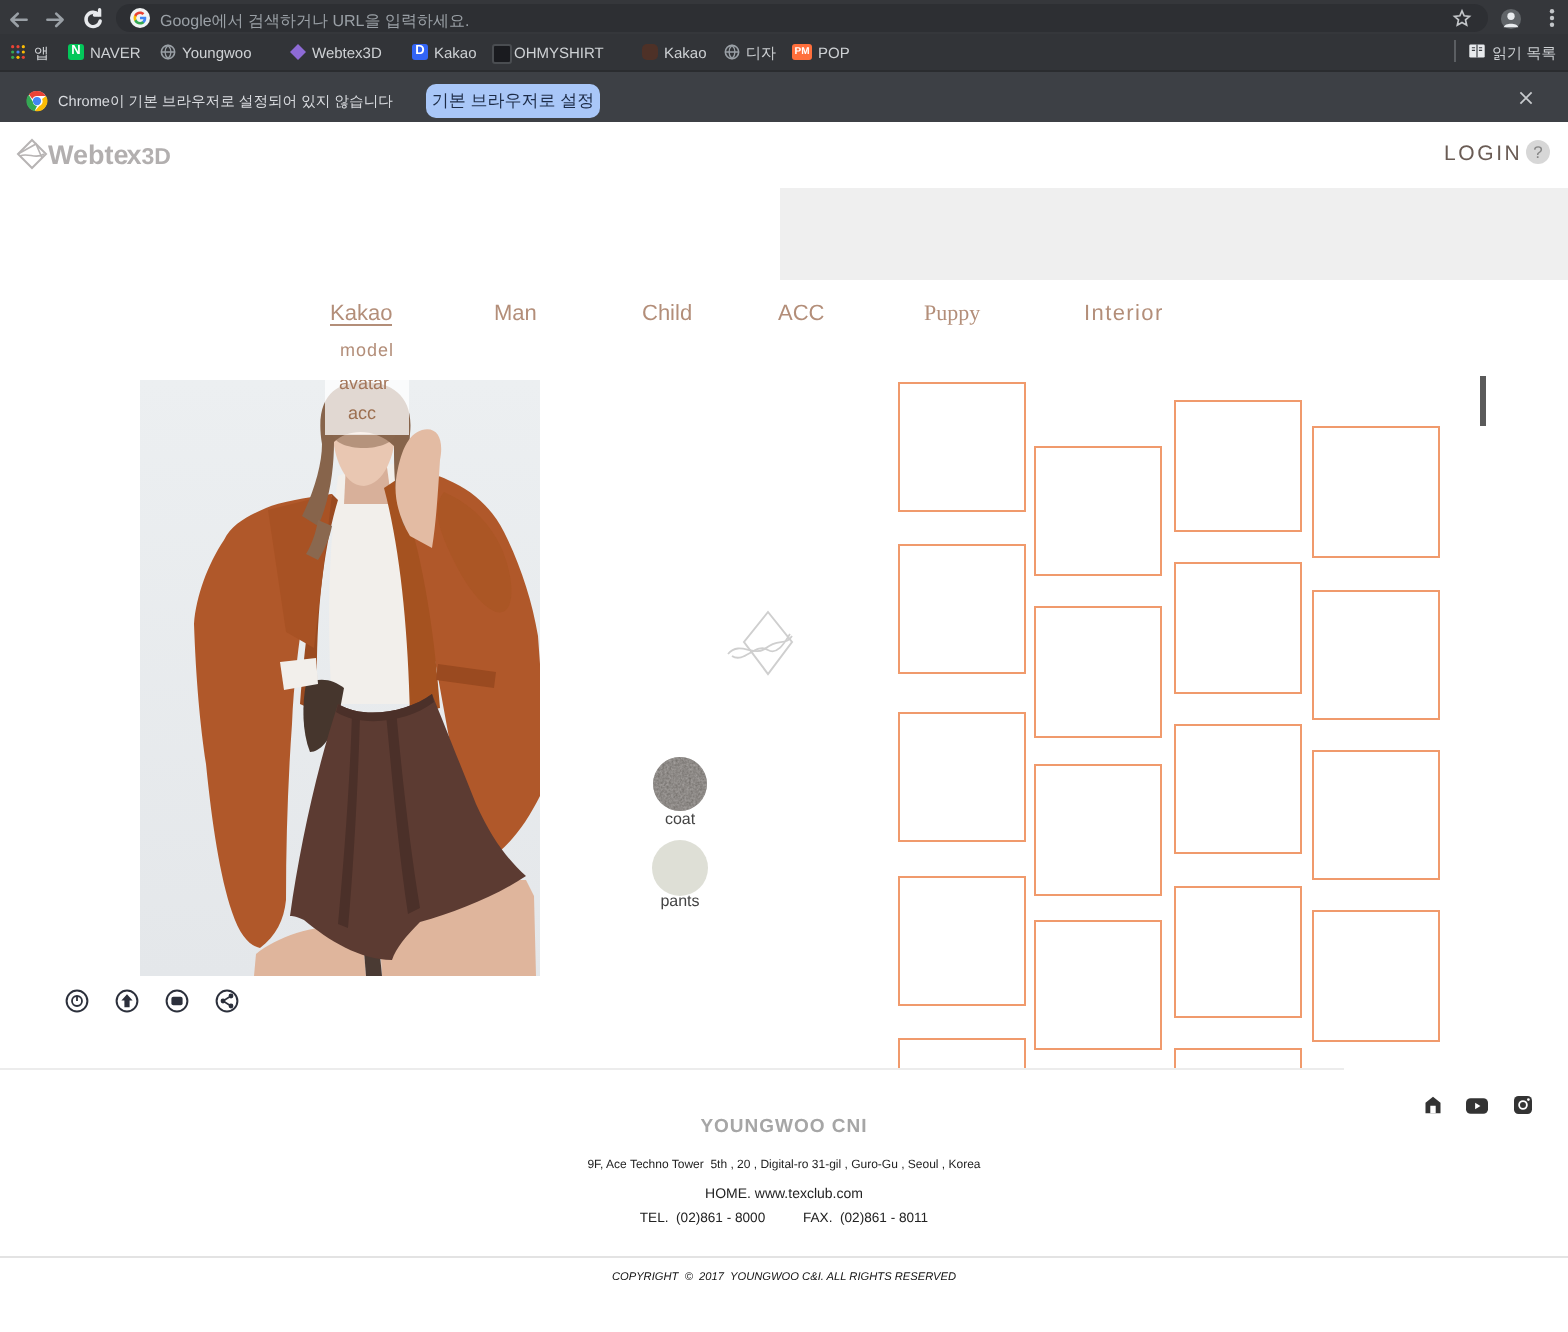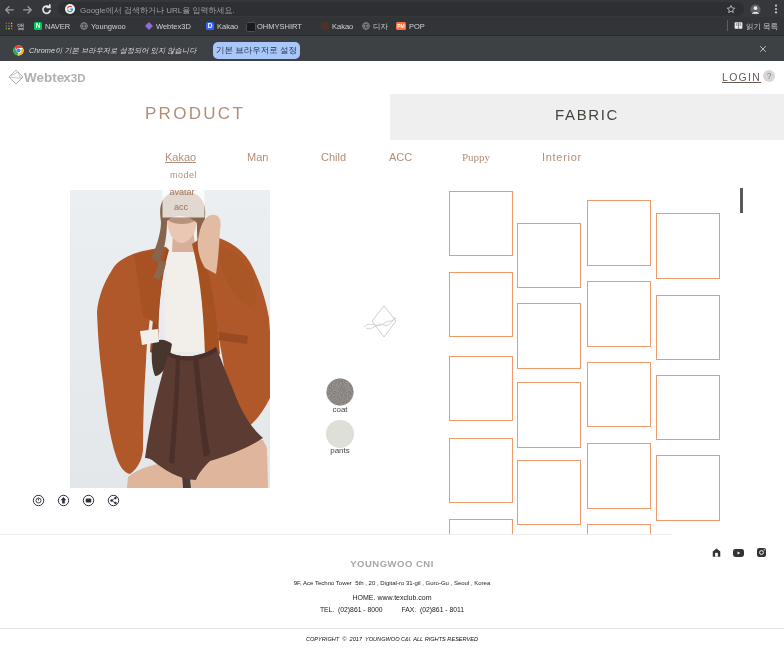--- a/index.html
+++ b/index.html
@@ -105,40 +105,38 @@
   </div>
 
   <div class="abs" style="left:0;top:35px;width:784px;height:26px;background:#3d4045;border-top:1px solid #2a2c2f;box-sizing:border-box;"></div>
   <svg class="abs" style="left:13px;top:45px;" width="11" height="11" viewBox="0 0 48 48">
     <circle cx="24" cy="24" r="22" fill="#fff"></circle>
     <path fill="#EA4335" d="M24 2a22 22 0 0 1 19 11H24a11 11 0 0 0-10.2 6.9L6.3 9.5A22 22 0 0 1 24 2z"></path>
     <path fill="#34A853" d="M5.9 10.1l8.8 15.2A11 11 0 0 0 24 35l-5.2 10.7A22 22 0 0 1 5.9 10.1z"></path>
     <path fill="#FBBC05" d="M43.6 13a22 22 0 0 1-24 32.6L28.8 35A11 11 0 0 0 35 19.5z"></path>
     <circle cx="24" cy="24" r="9" fill="#4285F4"></circle>
   </svg>
-  <div class="abs" style="left:29px;top:46px;font-size:7.3px;color:#dadce0;font-style:italic;">Chrome이 기본 브라우저로 설정되어 있지 않습니다</div>
+  <div class="abs" style="left:29px;top:46px;font-size:7.3px;color:#dadce0;">Chrome이 기본 브라우저로 설정되어 있지 않습니다</div>
   <div class="abs" style="left:213px;top:42px;width:87px;height:16.5px;background:#a9c7f8;border-radius:5px;color:#1d2c47;font-size:8.5px;text-align:center;line-height:16.5px;">기본 브라우저로 설정</div>
   <svg class="abs" style="left:759px;top:44.5px;" width="8" height="8" viewBox="0 0 10 10">
     <path stroke="#c8cbce" stroke-width="1.1" d="M1.5 1.5 L8.5 8.5 M8.5 1.5 L1.5 8.5"></path>
   </svg>
 
   <svg class="abs" style="left:8px;top:69px;" width="16" height="18" viewBox="0 0 16 18">
     <g fill="none" stroke="#b7b4b4" stroke-width="1">
       <path d="M8 1 L15 8 L8 15 L1 8 Z"></path>
       <path d="M1 8 L10 3 L13 10" stroke-width="0.8"></path>
       <path d="M2 9 C6 7 10 11 14 8" stroke-width="0.8"></path>
     </g>
   </svg>
   <div class="abs" style="left:24px;top:70px;font-size:13.5px;font-weight:bold;color:#b2afaf;letter-spacing:0px;">Webt<span style="letter-spacing:-1px;">e</span>x<span style="font-size:11.5px;text-align:right;">3D</span></div>
-  <div class="abs" style="left:722px;top:70.5px;font-size:10.5px;color:#6a5c55;letter-spacing:1.3px;text-decoration:underline;">LOGIN</div>
+  <div class="abs" style="left:722px;top:70.5px;font-size:10.5px;color:#6a5c55;letter-spacing:1.3px;">LOGIN</div>
   <div class="abs" style="left:763px;top:70px;width:12px;height:12px;border-radius:50%;background:#d7d7d7;color:#868686;font-size:8.5px;text-align:center;line-height:12px;">?</div>
 
   <div class="abs" style="left:390px;top:94px;width:394px;height:46px;background:#efefef;"></div>
-  <div class="abs" style="left:0;top:104px;width:390px;text-align:center;font-size:17px;letter-spacing:2.3px;color:#b28e76;">PRODUCT</div>
-  <div class="abs" style="left:390px;top:106px;width:394px;text-align:center;font-size:15px;letter-spacing:1.6px;color:#43463f;">FABRIC</div>
 
   <div class="abs" style="top:151px;left:0;width:784px;font-size:11px;color:#b38e79;">
     <span class="abs" style="left:165px;top:0;display:inline-block;line-height:9px;padding-top:2px;border-bottom:1px solid #b38e79;">Kakao</span>
     <span class="abs" style="left:247px;top:0;">Man</span>
     <span class="abs" style="left:321px;top:0;">Child</span>
     <span class="abs" style="left:389px;top:0;">ACC</span>
     <span class="abs" style="left:462px;top:0;font-family:Liberation Serif, serif;">Puppy</span>
     <span class="abs" style="left:542px;top:0;letter-spacing:0.7px;">Interior</span>
     <span class="abs" style="left:170px;top:19px;font-size:9px;letter-spacing:0.5px;">model</span>
   </div>

